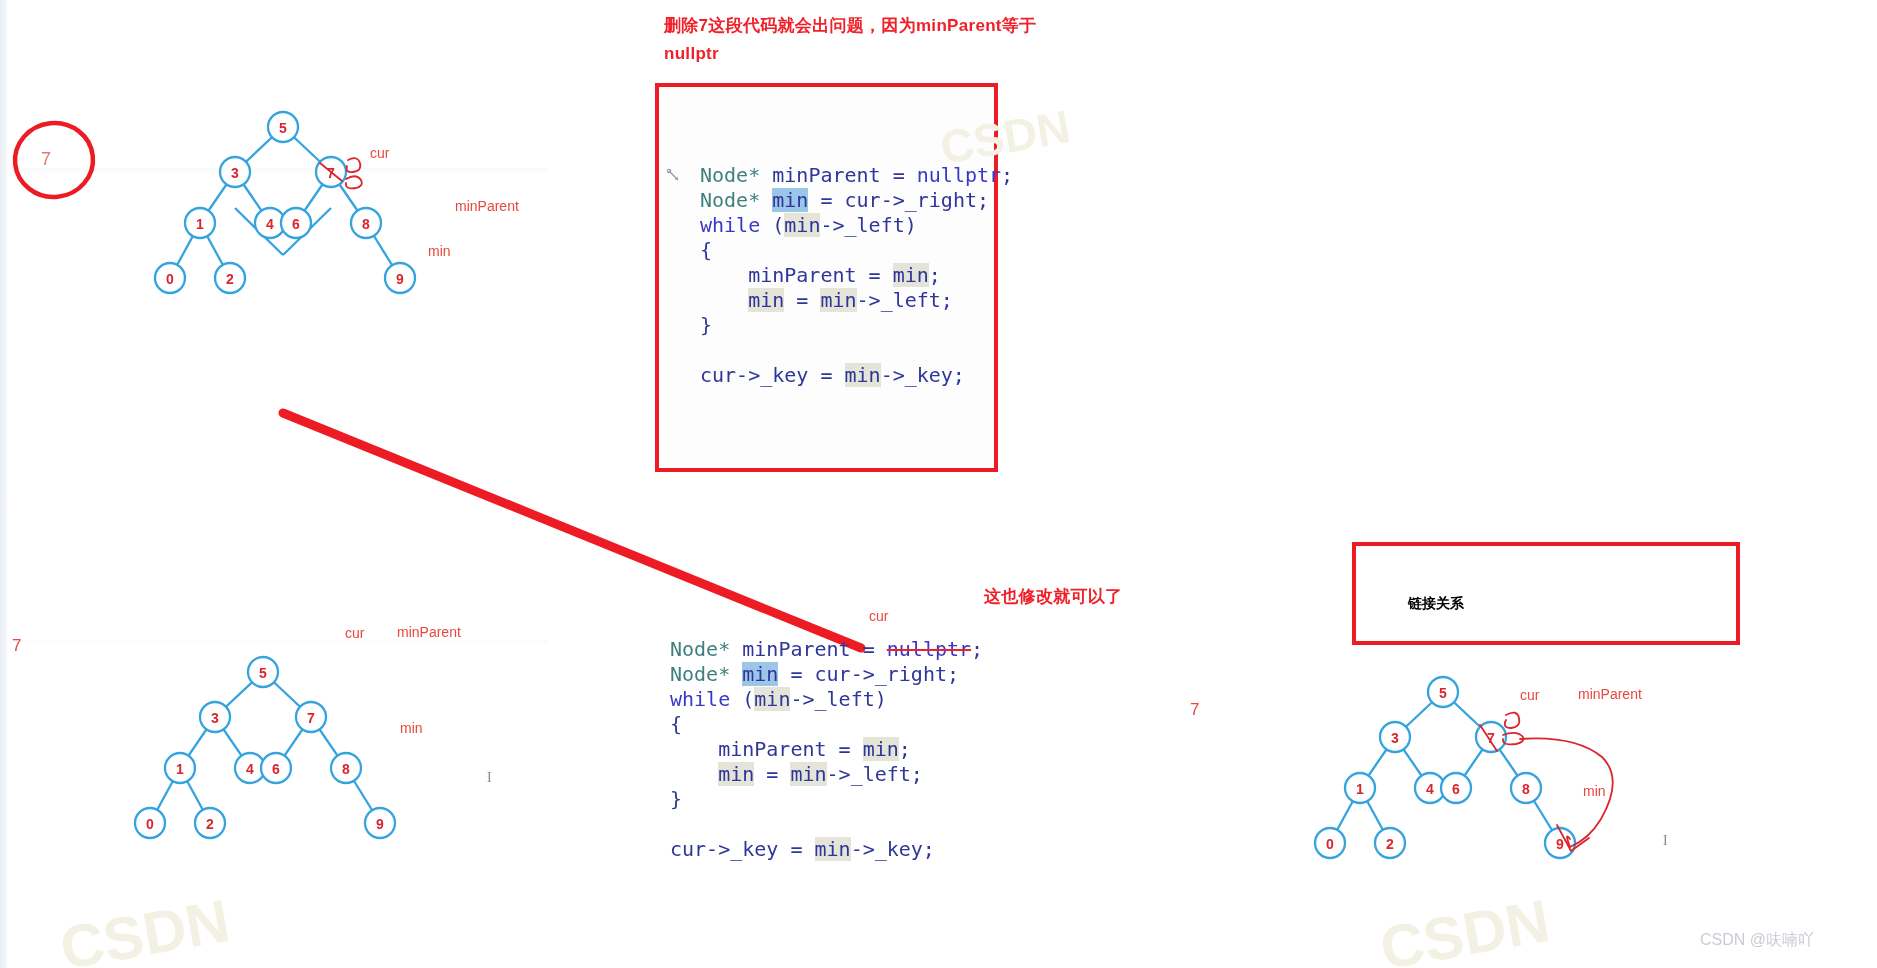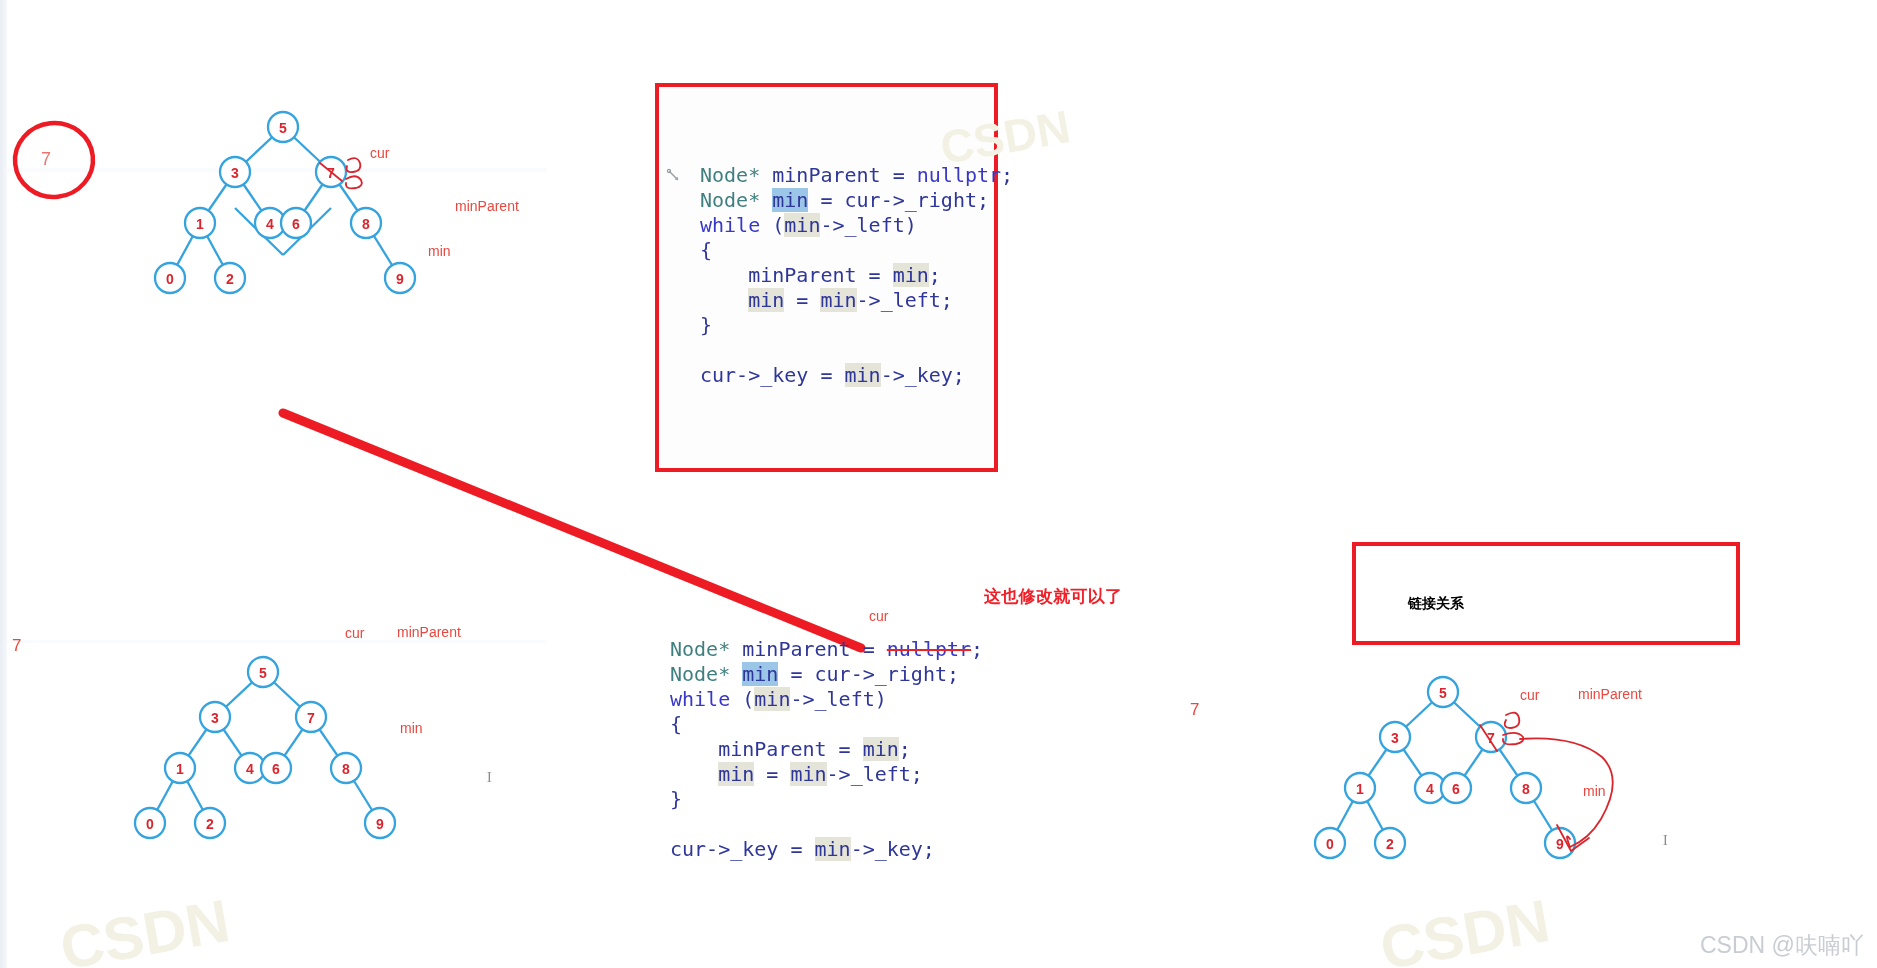--- a/index.html
+++ b/index.html
@@ -123,40 +123,42 @@
   .diag-arrow { position: absolute; }
   .caret {
     position: absolute;
     color: #8a8a8a;
     font-size: 14px;
     font-family: "Liberation Serif", serif;
   }
   .watermark-csdn {
     position: absolute;
     color: #c9ccd2;
-    font-size: 23px;
+    font-size: 16px;
     white-space: nowrap;
   }
   .watermark-ghost {
     position: absolute;
     color: #f3f1e4;
     font-size: 60px;
     font-weight: bold;
     user-select: none;
   }
 </style>
 </head>
 <body>
 
 <div id="page">
 
   <div class="left-strip"></div>
   <div class="faint-band" style="left:7px;top:168px;width:540px;height:4px;"></div>
   <div class="faint-band" style="left:7px;top:640px;width:540px;height:3px;"></div>
 
+  <div class="anno-cn" style="left:664px; top:12px; width:480px;">删除7这段代码就会出问题，因为minParent等于
+nullptr</div>
 
   <div class="code-box-bg" style="left:655px; top:83px; width:343px; height:389px;"></div>
   <div class="red-box" style="left:655px; top:83px; width:343px; height:389px;"></div>
 
   <div class="gutter-icon" style="left:666px; top:168px;">
     <svg width="16" height="16" viewBox="0 0 16 16">
       <path d="M3 3 L12 12" stroke="#9aa0a6" stroke-width="1.4" fill="none"></path>
       <path d="M12 12 L8.6 11.6 L11.6 8.6 Z" fill="#9aa0a6"></path>
       <circle cx="3" cy="3" r="1.6" fill="none" stroke="#9aa0a6" stroke-width="1.2"></circle>
     </svg>

